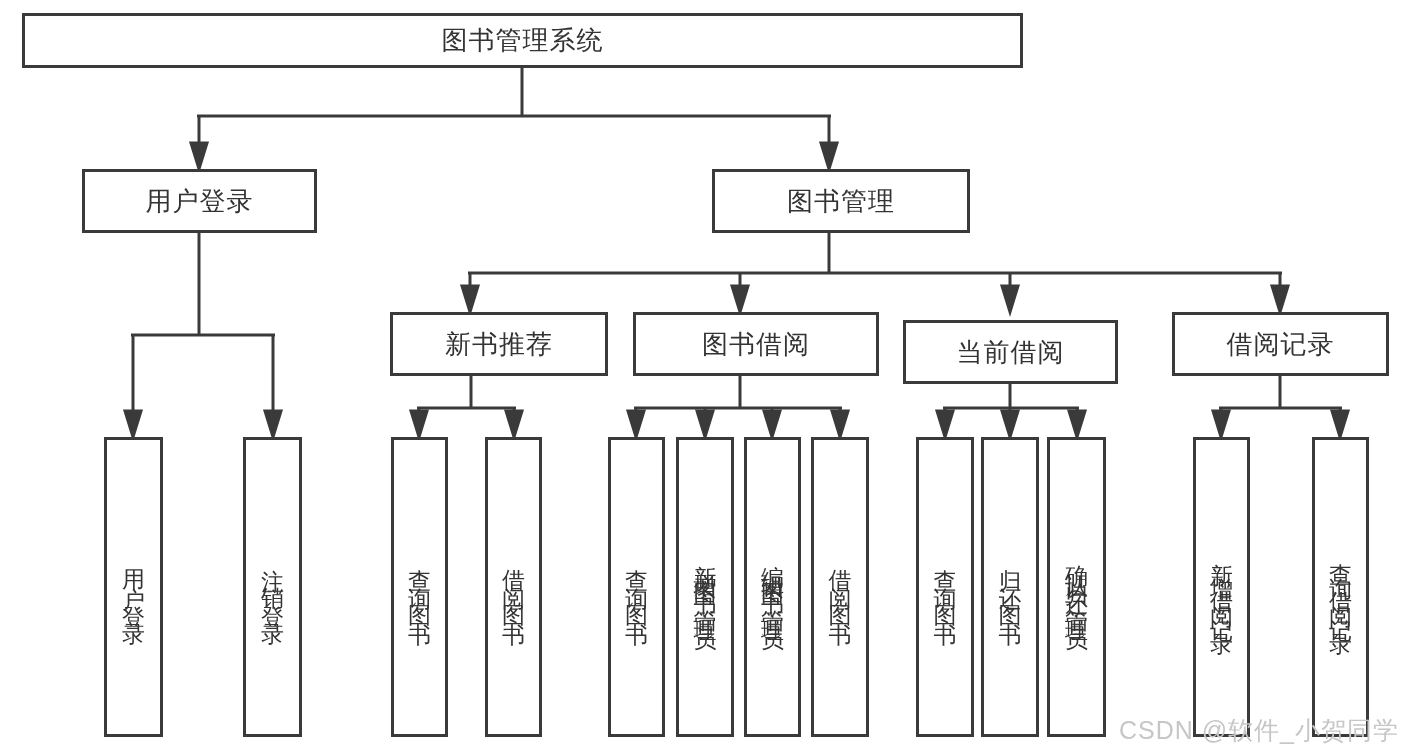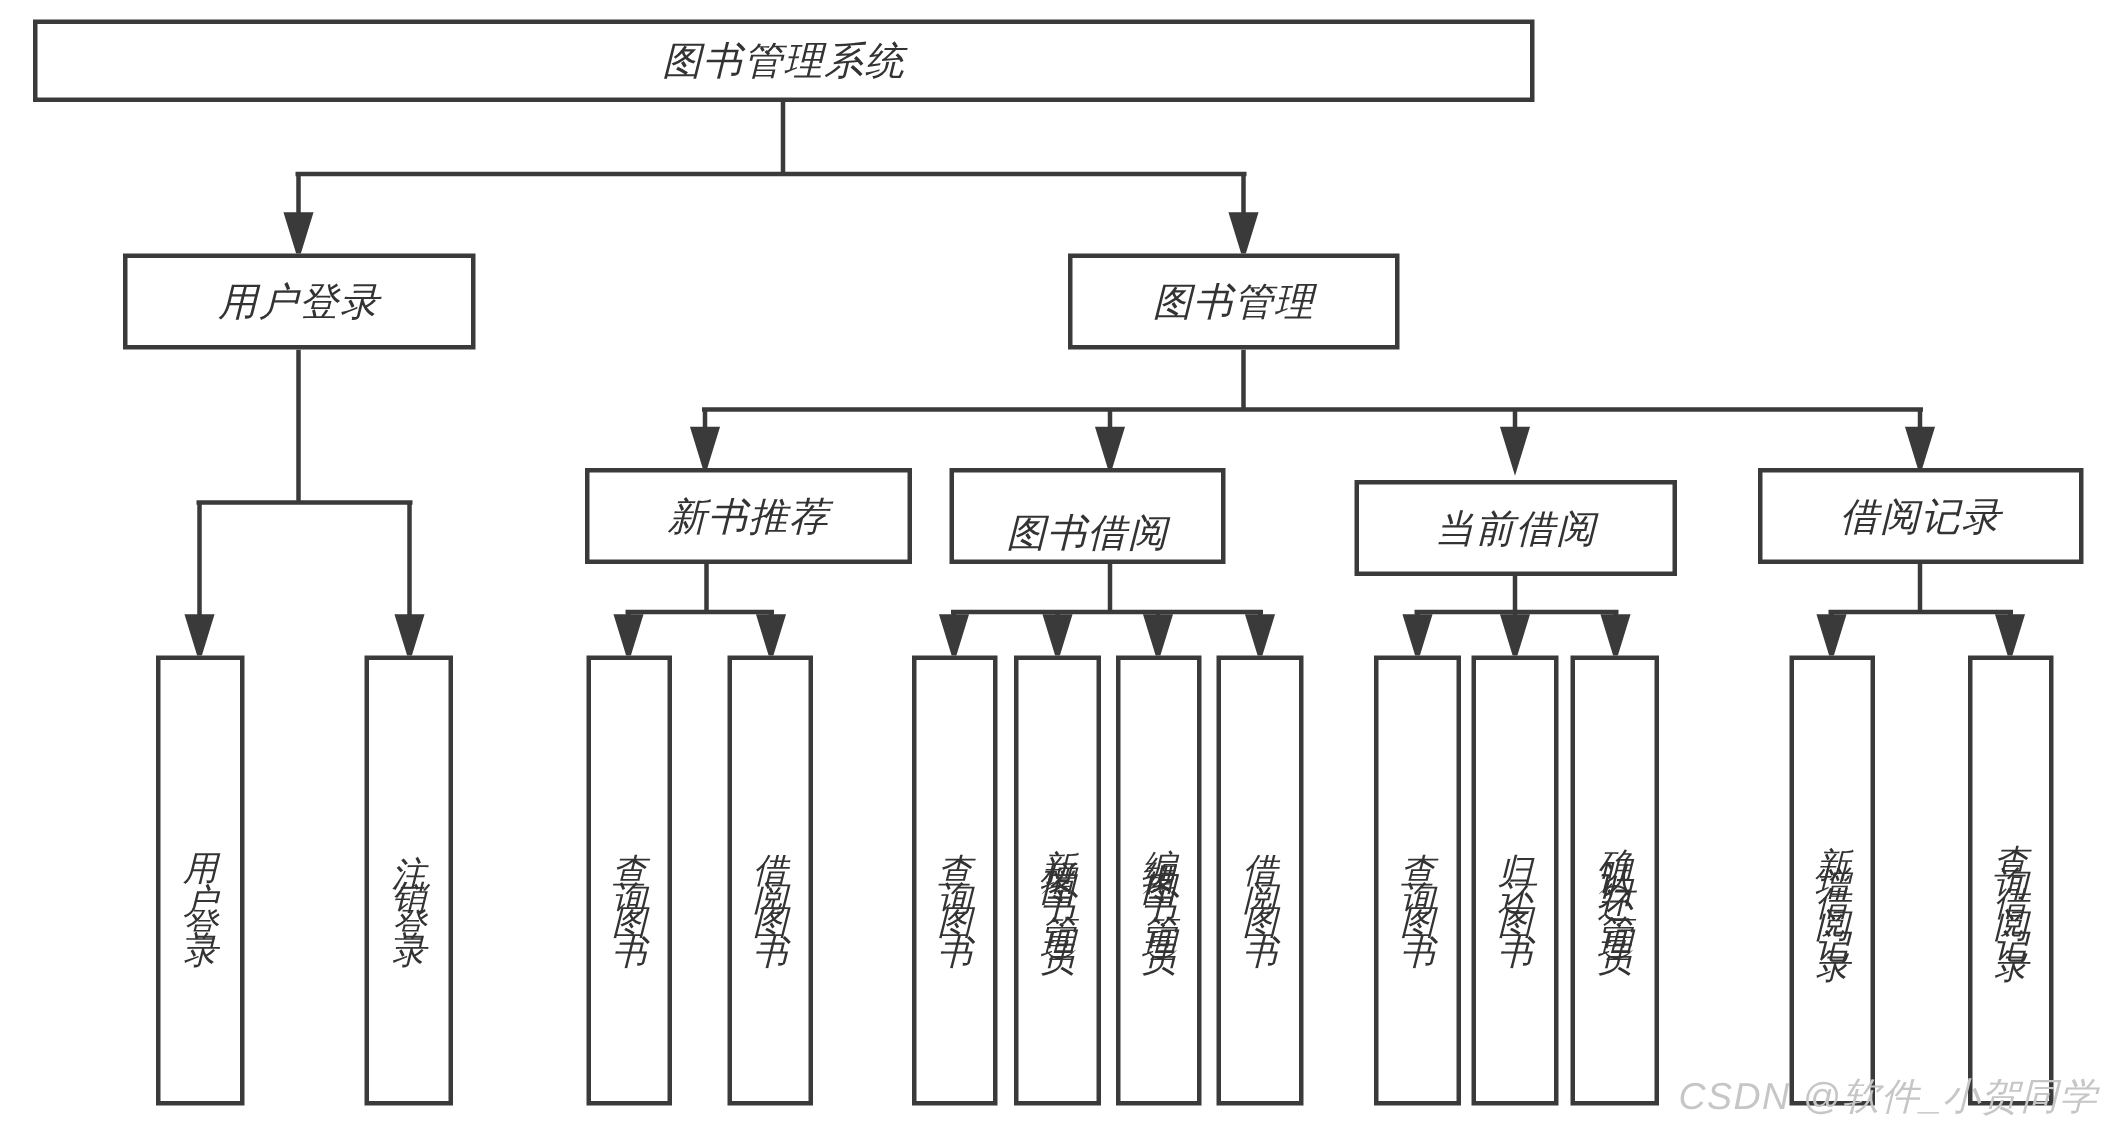--- a/index.html
+++ b/index.html
@@ -3,21 +3,20 @@
 <meta charset="utf-8">
 <style>
   html, body { margin: 0; padding: 0; background: #ffffff; }
   .stage {
     position: relative;
     width: 1405px;
     height: 747px;
     background: #ffffff;
     font-family: "Liberation Sans", sans-serif;
     overflow: hidden;
-    font-style: italic;
   }
   svg.wires {
     position: absolute;
     left: 0; top: 0;
     width: 1405px; height: 747px;
     pointer-events: none;
   }
   .node {
     position: absolute;
     box-sizing: border-box;
@@ -137,28 +136,28 @@
     </g>
   </svg>
 
   <div class="node" style="left:22px; top:13px; width:1001px; height:55px;">
     <span class="hlabel">图书管理系统</span>
   </div>
 
   <div class="node" style="left:82px; top:169px; width:235px; height:64px;">
     <span class="hlabel">用户登录</span>
   </div>
-  <div class="node" style="left:712px; top:169px; width:221px; height:64px;">
+  <div class="node" style="left:712px; top:169px; width:258px; height:64px;">
     <span class="hlabel">图书管理</span>
   </div>
 
   <div class="node" style="left:362px; top:312px; width:218px; height:64px;margin-left:28px;">
     <span class="hlabel">新书推荐</span>
   </div>
-  <div class="node" style="left:633px; top:312px; width:184px; height:64px;align-items:flex-end;">
+  <div class="node" style="left:633px; top:312px; width:246px; height:64px;">
     <span class="hlabel">图书借阅</span>
   </div>
   <div class="node" style="left:903px; top:320px; width:215px; height:64px;">
     <span class="hlabel">当前借阅</span>
   </div>
   <div class="node" style="left:1172px; top:312px; width:217px; height:64px;">
     <span class="hlabel">借阅记录</span>
   </div>
 
   <div class="node leaf" style="left:104px; top:437px; width:59px; height:300px;">

